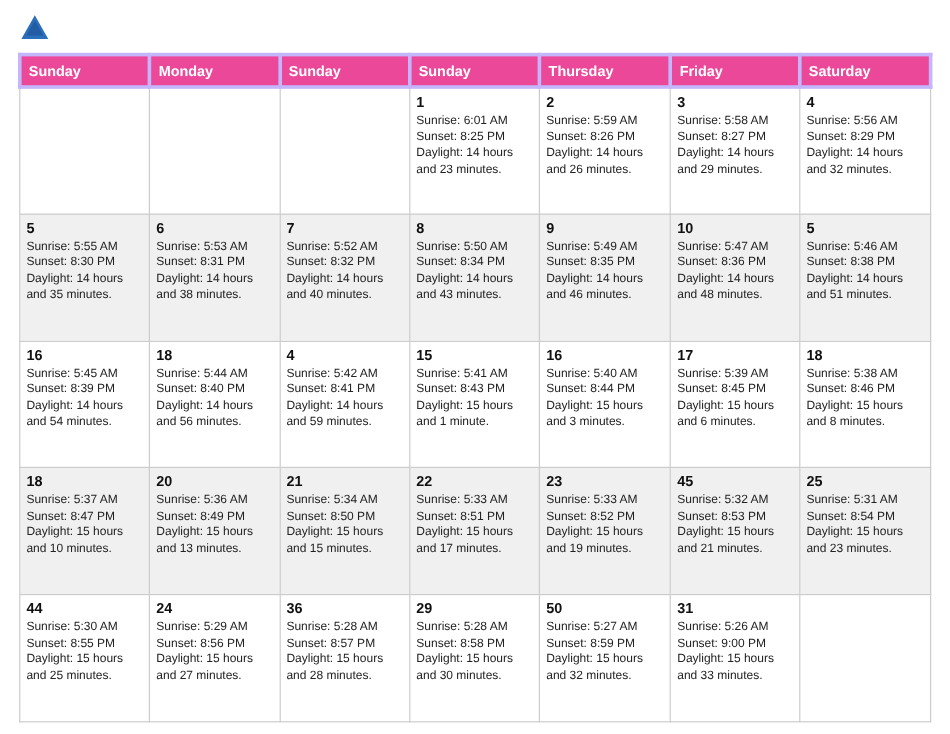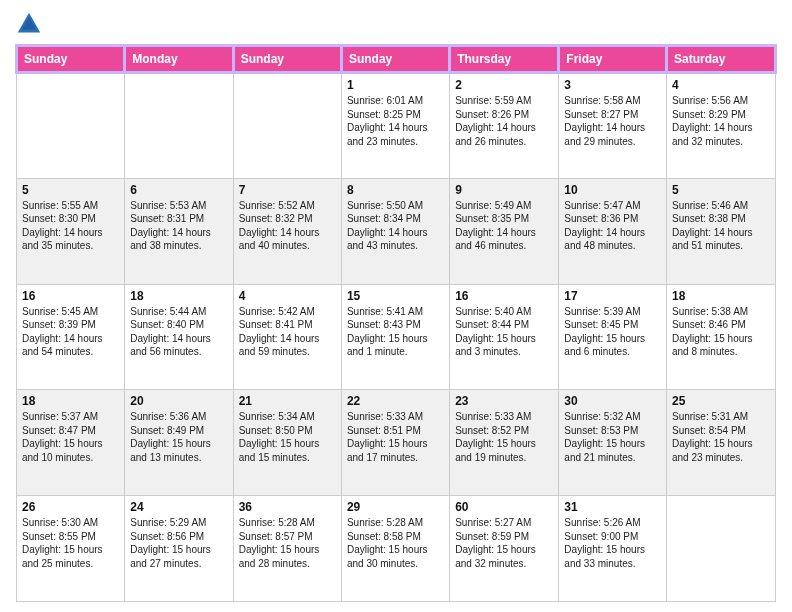--- a/index.html
+++ b/index.html
@@ -224,47 +224,47 @@
           </td>
           <td>
             <span class="day-num">22</span>
             <div class="day-info">Sunrise: 5:33 AM<br>Sunset: 8:51 PM<br>Daylight: 15 hours<br>and 17 minutes.</div>
           </td>
           <td>
             <span class="day-num">23</span>
             <div class="day-info">Sunrise: 5:33 AM<br>Sunset: 8:52 PM<br>Daylight: 15 hours<br>and 19 minutes.</div>
           </td>
           <td>
-            <span class="day-num">30</span>
+            <span class="day-num">45</span>
             <div class="day-info">Sunrise: 5:32 AM<br>Sunset: 8:53 PM<br>Daylight: 15 hours<br>and 21 minutes.</div>
           </td>
           <td>
             <span class="day-num">25</span>
             <div class="day-info">Sunrise: 5:31 AM<br>Sunset: 8:54 PM<br>Daylight: 15 hours<br>and 23 minutes.</div>
           </td>
         </tr>
         <tr>
           <td>
-            <span class="day-num">26</span>
+            <span class="day-num">44</span>
             <div class="day-info">Sunrise: 5:30 AM<br>Sunset: 8:55 PM<br>Daylight: 15 hours<br>and 25 minutes.</div>
           </td>
           <td>
             <span class="day-num">24</span>
             <div class="day-info">Sunrise: 5:29 AM<br>Sunset: 8:56 PM<br>Daylight: 15 hours<br>and 27 minutes.</div>
           </td>
           <td>
             <span class="day-num">36</span>
             <div class="day-info">Sunrise: 5:28 AM<br>Sunset: 8:57 PM<br>Daylight: 15 hours<br>and 28 minutes.</div>
           </td>
           <td>
             <span class="day-num">29</span>
             <div class="day-info">Sunrise: 5:28 AM<br>Sunset: 8:58 PM<br>Daylight: 15 hours<br>and 30 minutes.</div>
           </td>
           <td>
-            <span class="day-num">60</span>
+            <span class="day-num">50</span>
             <div class="day-info">Sunrise: 5:27 AM<br>Sunset: 8:59 PM<br>Daylight: 15 hours<br>and 32 minutes.</div>
           </td>
           <td>
             <span class="day-num">31</span>
             <div class="day-info">Sunrise: 5:26 AM<br>Sunset: 9:00 PM<br>Daylight: 15 hours<br>and 33 minutes.</div>
           </td>
           <td class="empty-cell"></td>
         </tr>
       </tbody>
   </table>

